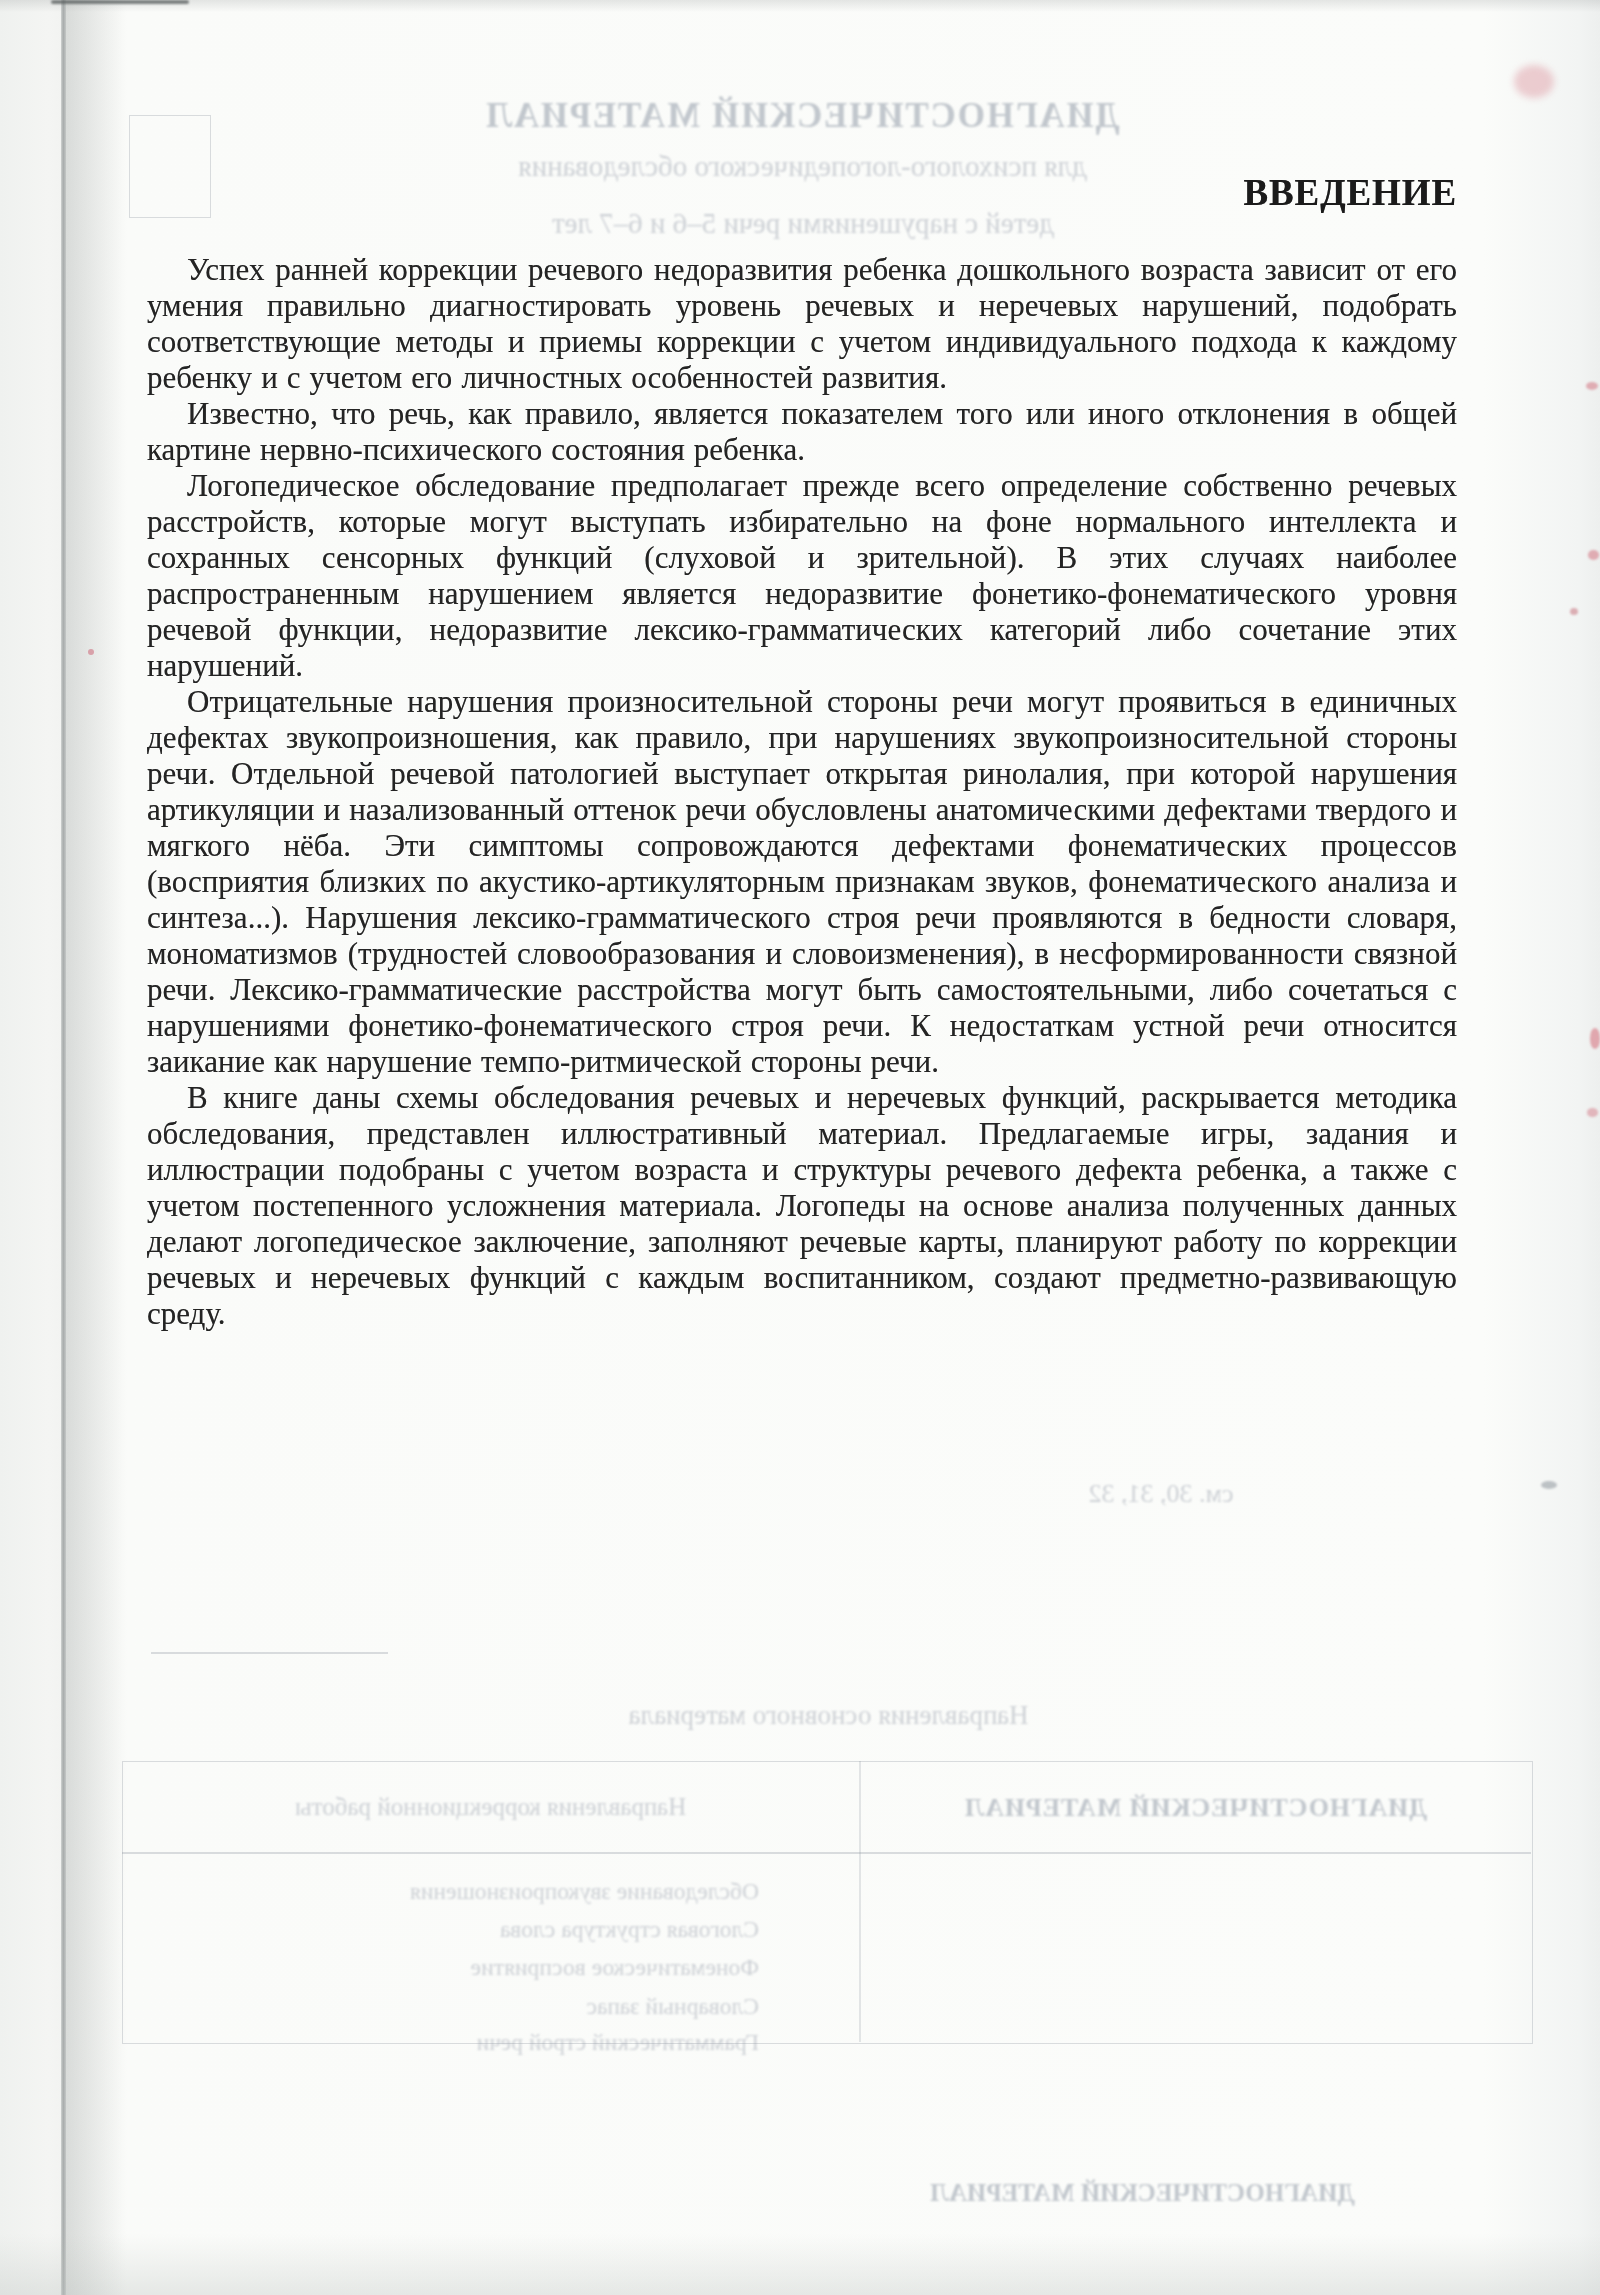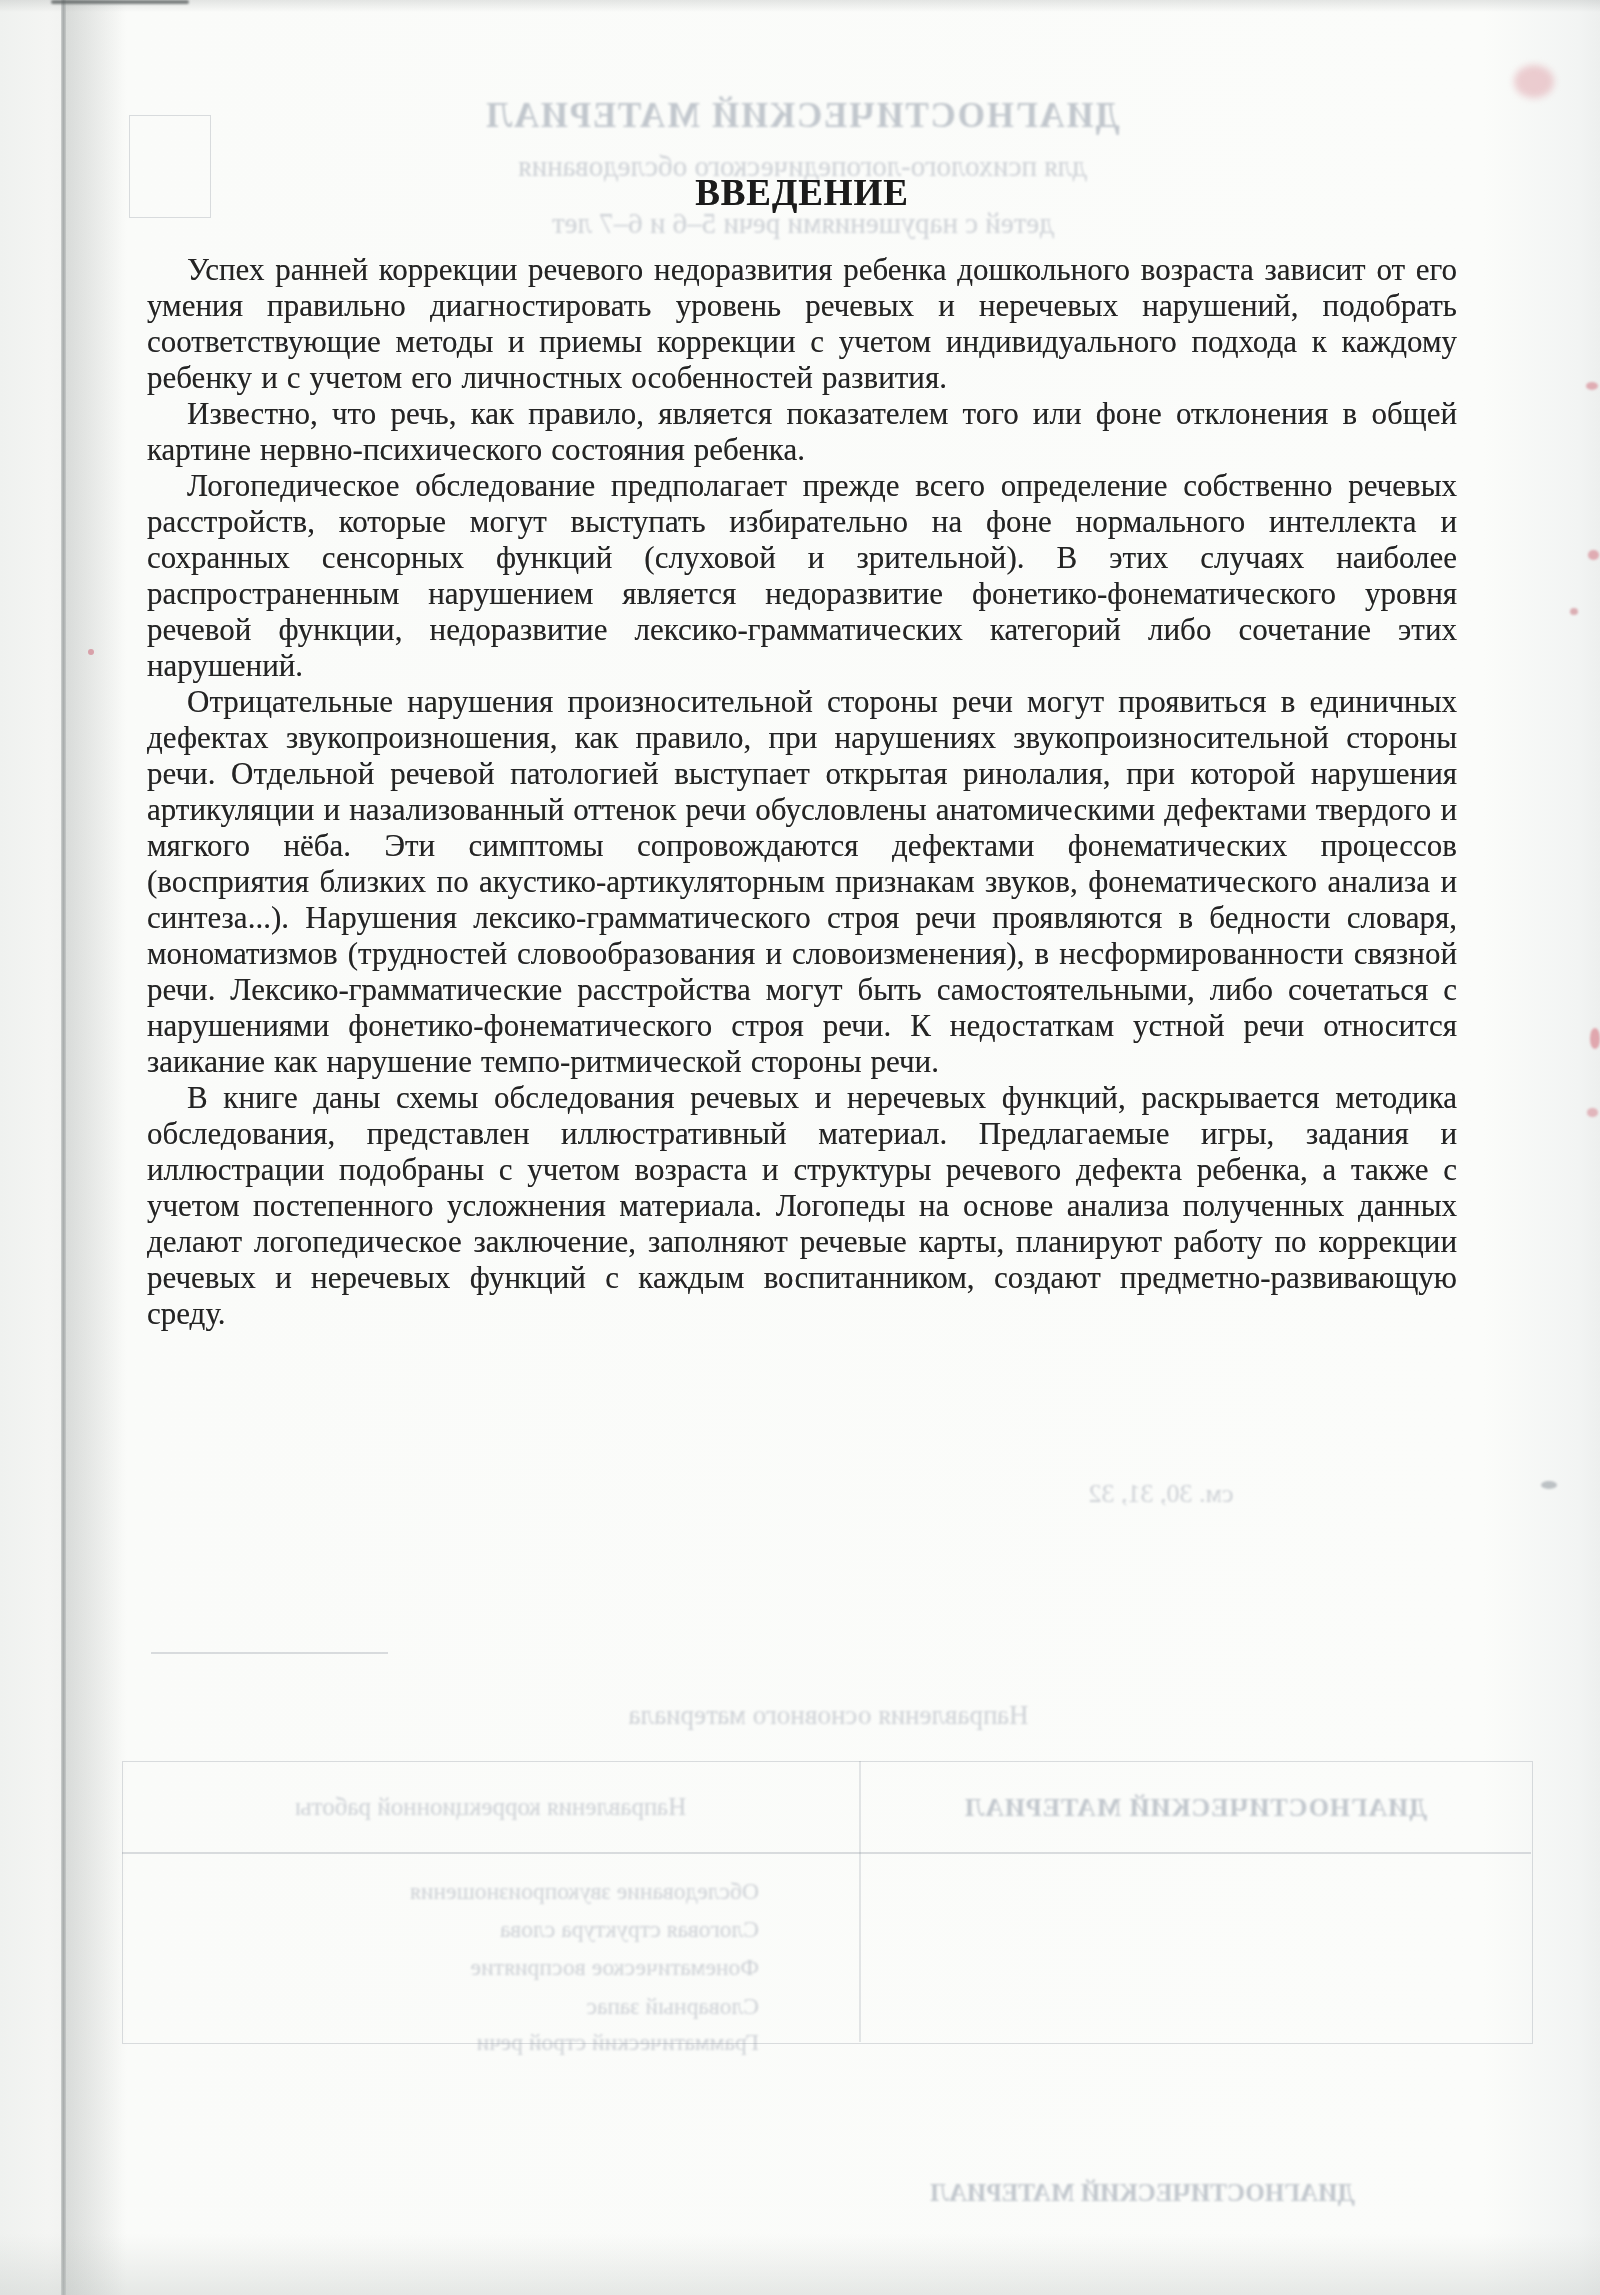--- a/index.html
+++ b/index.html
@@ -32,21 +32,21 @@
   }
   .top-smudge{
     position:absolute;left:51px;top:0;width:138px;height:4.4px;
     background:rgba(88,93,93,.75);filter:blur(0.9px);border-radius:2.6px;
   }
 
   
   .content{position:absolute;left:147px;top:171px;width:1310px;}
   .page-title{
     margin:0 0 38px 0;
-    text-align:center;
+    text-align:right;
     font-size:37px;font-weight:bold;letter-spacing:0.9px;
     color:#1b1b1b;
     text-shadow:0 0 0.5px rgba(0,0,0,.55);
   }
   .para{
     margin:0;
     text-indent:40px;
     font-size:31px;line-height:36px;
     text-align:justify;
     color:#242424;
@@ -115,20 +115,20 @@
   <div class="speck" style="left:1588px;top:550px;width:10.5px;height:9.6px;background:rgba(217,143,152,.7);filter:blur(0.9px);"></div>
   <div class="speck" style="left:1570px;top:608px;width:7.9px;height:7px;background:rgba(204,127,137,.6);filter:blur(0.9px);"></div>
   <div class="speck" style="left:1590px;top:1028px;width:9.6px;height:21px;background:rgba(216,127,138,.65);filter:blur(0.9px);"></div>
   <div class="speck" style="left:1587px;top:1108px;width:10.5px;height:8.7px;background:rgba(218,150,160,.65);filter:blur(0.9px);"></div>
   <div class="speck" style="left:1541px;top:1481px;width:15.7px;height:7.9px;background:rgba(120,128,138,.45);filter:blur(1px);"></div>
   <div class="speck" style="left:88px;top:649px;width:6.1px;height:6.1px;background:rgba(204,102,119,.55);filter:blur(0.7px);"></div>
 
   <div class="content">
     <h1 class="page-title">ВВЕДЕНИЕ</h1>
     <p class="para">Успех ранней коррекции речевого недоразвития ребенка дошкольного возраста зависит от его умения правильно диагностировать уровень речевых и неречевых нарушений, подобрать соответствующие методы и приемы коррекции с учетом индивидуального подхода к каждому ребенку и с учетом его личностных особенностей развития.</p>
-    <p class="para">Известно, что речь, как правило, является показателем того или фоне отклонения в общей картине нервно-психического состояния ребенка.</p>
+    <p class="para">Известно, что речь, как правило, является показателем того или иного отклонения в общей картине нервно-психического состояния ребенка.</p>
     <p class="para">Логопедическое обследование предполагает прежде всего определение собственно речевых расстройств, которые могут выступать избирательно на фоне нормального интеллекта и сохранных сенсорных функций (слуховой и зрительной). В этих случаях наиболее распространенным нарушением является недоразвитие фонетико-фонематического уровня речевой функции, недоразвитие лексико-грамматических категорий либо сочетание этих нарушений.</p>
     <p class="para">Отрицательные нарушения произносительной стороны речи могут проявиться в единичных дефектах звукопроизношения, как правило, при нарушениях звукопроизносительной стороны речи. Отдельной речевой патологией выступает открытая ринолалия, при которой нарушения артикуляции и назализованный оттенок речи обусловлены анатомическими дефектами твердого и мягкого нёба. Эти симптомы сопровождаются дефектами фонематических процессов (восприятия близких по акустико-артикуляторным признакам звуков, фонематического анализа и синтеза...). Нарушения лексико-грамматического строя речи проявляются в бедности словаря, мономатизмов (трудностей словообразования и словоизменения), в несформированности связной речи. Лексико-грамматические расстройства могут быть самостоятельными, либо сочетаться с нарушениями фонетико-фонематического строя речи. К недостаткам устной речи относится заикание как нарушение темпо-ритмической стороны речи.</p>
     <p class="para">В книге даны схемы обследования речевых и неречевых функций, раскрывается методика обследования, представлен иллюстративный материал. Предлагаемые игры, задания и иллюстрации подобраны с учетом возраста и структуры речевого дефекта ребенка, а также с учетом постепенного усложнения материала. Логопеды на основе анализа полученных данных делают логопедическое заключение, заполняют речевые карты, планируют работу по коррекции речевых и неречевых функций с каждым воспитанником, создают предметно-развивающую среду.</p>
   </div>
 
 </div>
 
 
 </body></html>

